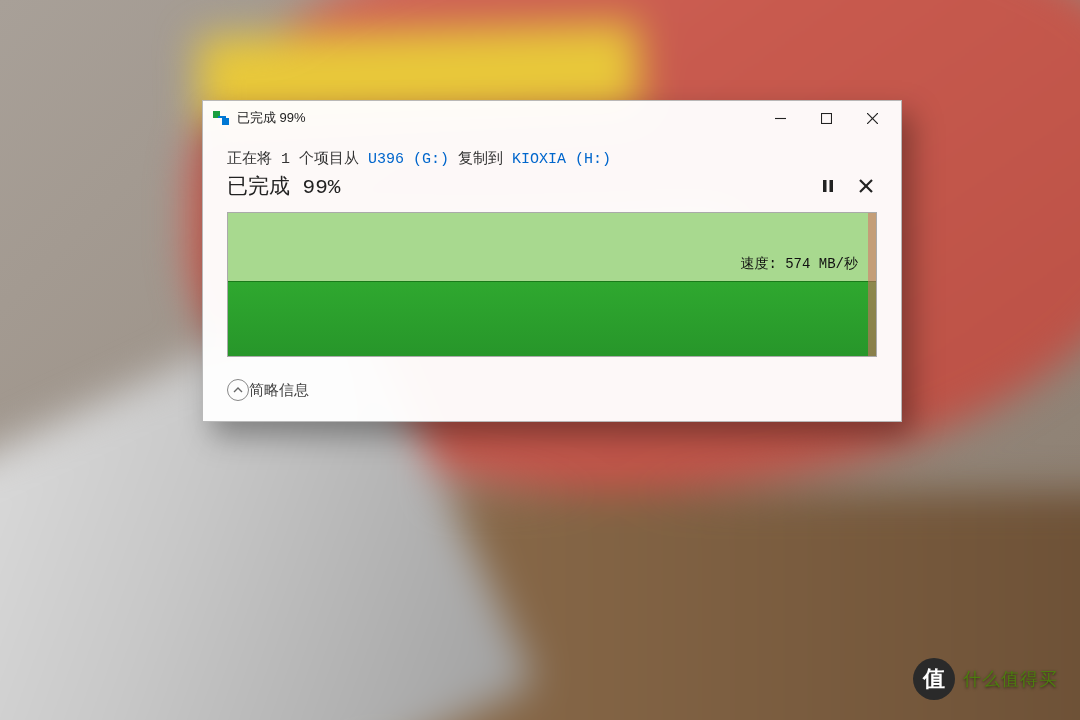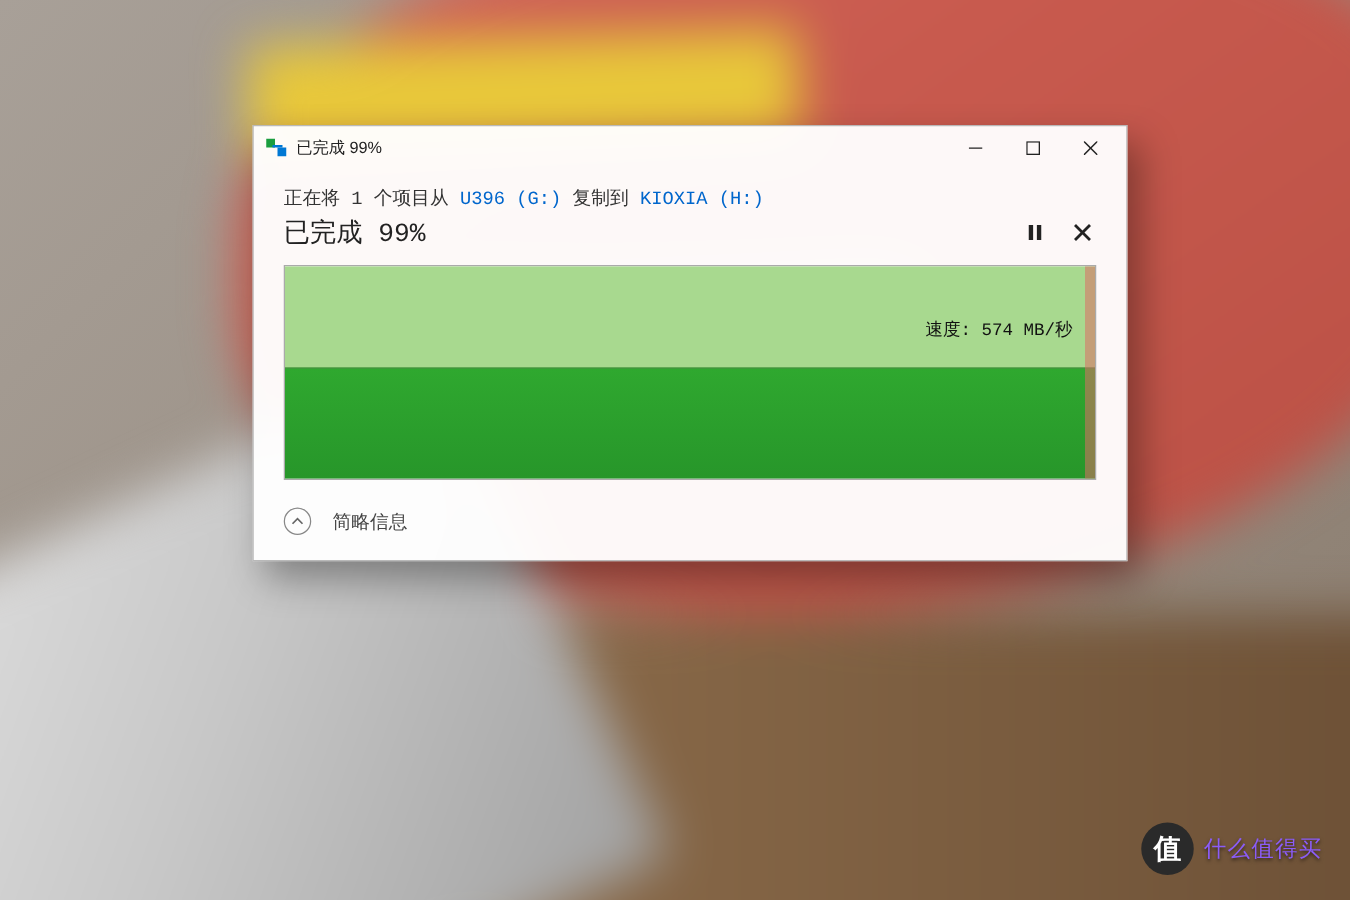--- a/index.html
+++ b/index.html
@@ -144,21 +144,21 @@
       align-items: center;
       justify-content: center;
       color: #222;
       cursor: pointer;
       font-weight: bold;
     }
     .action-btn svg { width: 14px; height: 14px; }
     .chart {
       position: relative;
       margin-top: 12px;
-      height: 172px;
+      height: 145px;
       border: 1px solid #aaa;
       background: #fafcf9;
       overflow: hidden;
     }
     .chart-upper {
       position: absolute;
       top: 0; left: 0; right: 0;
       height: 48%;
       background: #a8d98f;
       border-bottom: 1px solid #1a7a1a;
@@ -186,21 +186,21 @@
       margin-top: 14px;
       font-size: 15px;
       color: #333;
       line-height: 1.7;
     }
     .details .row span:first-child { color: #333; }
     .more-row {
       margin-top: 22px;
       display: flex;
       align-items: center;
-      gap: 17px;
+      gap: 0;
       font-size: 15px;
       color: #444;
       cursor: pointer;
     }
     .chev {
       width: 22px; height: 22px;
       border: 1.5px solid #888;
       border-radius: 50%;
       display: flex;
       align-items: center;
@@ -220,21 +220,21 @@
       border-radius: 50%;
       background: #2a2a2a;
       color: #fff;
       font-size: 22px;
       display: flex;
       align-items: center;
       justify-content: center;
       font-weight: bold;
     }
     .wm-text {
-      color: #8b5cf6;
+      color: #4d7c0f;
       font-size: 18px;
       text-shadow: 0 1px 3px rgba(0,0,0,0.6);
       letter-spacing: 1px;
     }
   </style>
 </head>
 <body>
 
 <div class="bg">
   <div class="bg-wood"></div>

